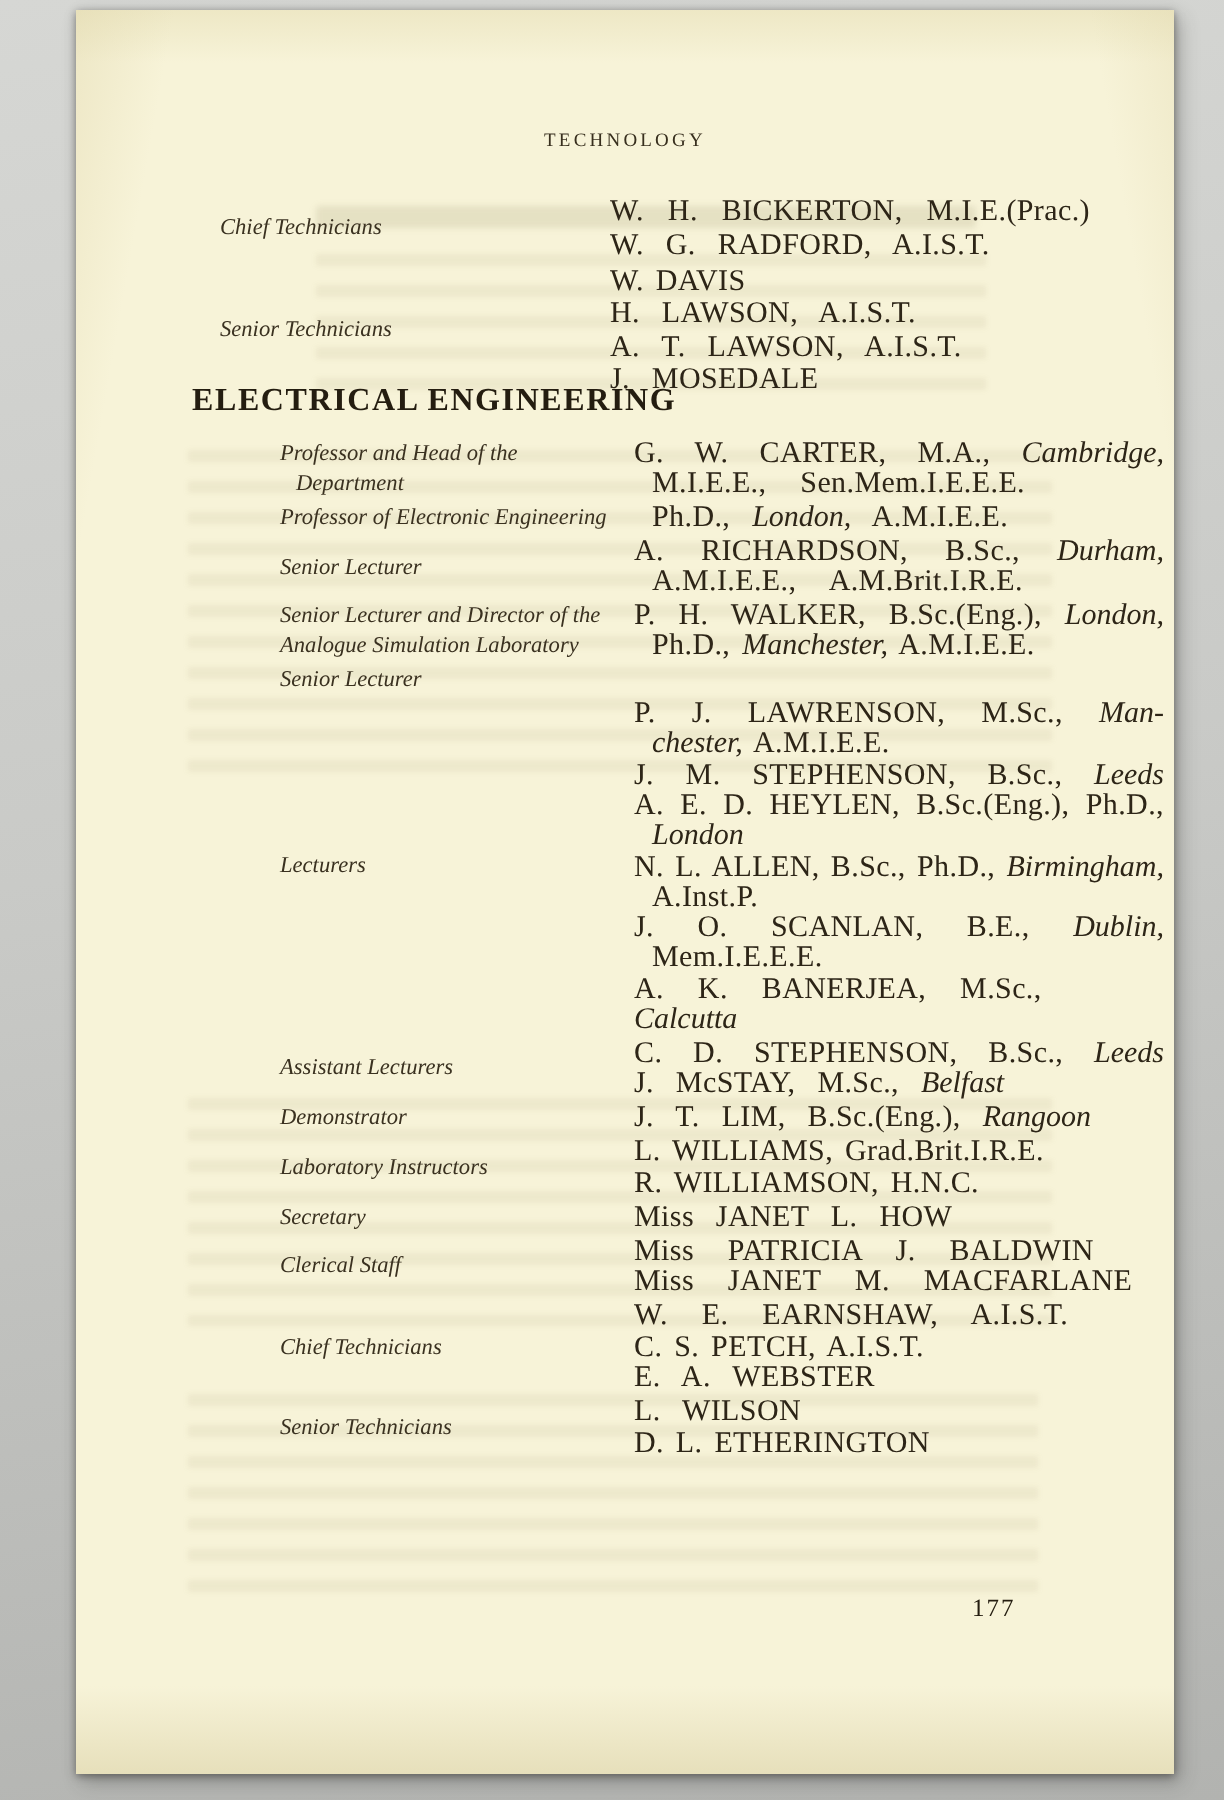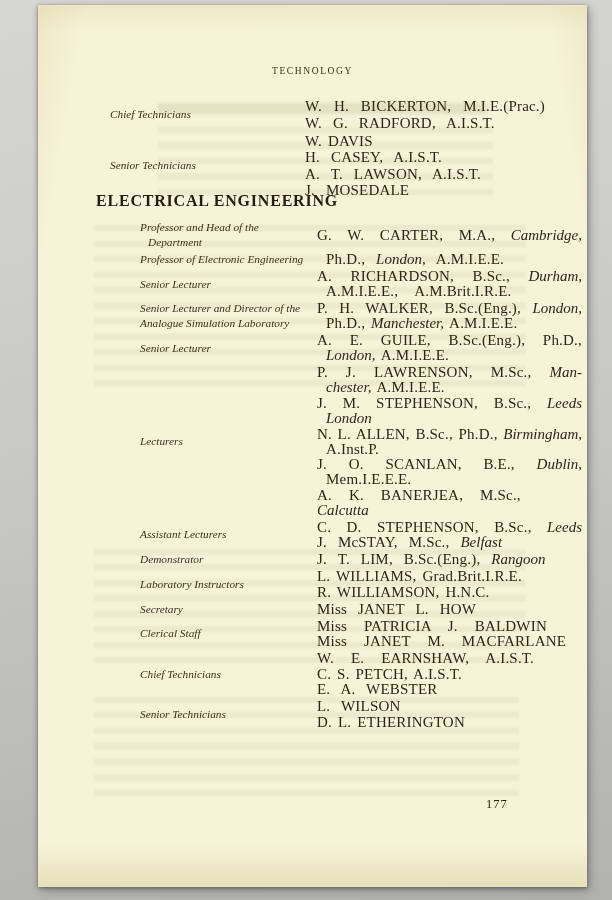--- a/index.html
+++ b/index.html
@@ -102,21 +102,21 @@
       </div>
       <div class="entry">
         <div class="role">
           <div class="rln">Senior Technicians</div>
         </div>
         <div class="names">
           <div class="person">
             <div class="ln ws1"><span>W. DAVIS</span></div>
           </div>
           <div class="person">
-            <div class="ln ws2"><span>H. CASEY, A.I.S.T.</span></div>
+            <div class="ln ws2"><span>H. LAWSON, A.I.S.T.</span></div>
           </div>
           <div class="person">
             <div class="ln ws2"><span>A. T. LAWSON, A.I.S.T.</span></div>
           </div>
           <div class="person">
             <div class="ln ws2"><span>J. MOSEDALE</span></div>
           </div>
         </div>
       </div>
     </div>
@@ -125,20 +125,21 @@
 
   <div class="sec sec-b">
       <div class="entry">
         <div class="role">
           <div class="rln">Professor and Head of the</div>
           <div class="rln ind">Department</div>
         </div>
         <div class="names">
           <div class="person">
             <div class="ln j"><span>G. W. CARTER, M.A., </span><span class="it">Cambridge,</span></div>
+            <div class="ln ind ws3"><span>M.I.E.E., Sen.Mem.I.E.E.E.</span></div>
           </div>
         </div>
       </div>
       <div class="entry">
         <div class="role">
           <div class="rln">Professor of Electronic Engineering</div>
         </div>
         <div class="names">
           <div class="person">
             <div class="ln ind ws2"><span>Ph.D., </span><span class="it">London,</span><span> A.M.I.E.E.</span></div>
@@ -165,40 +166,35 @@
           <div class="person">
             <div class="ln j"><span>P. H. WALKER, B.Sc.(Eng.), </span><span class="it">London,</span></div>
             <div class="ln ind ws1"><span>Ph.D., </span><span class="it">Manchester,</span><span> A.M.I.E.E.</span></div>
           </div>
         </div>
       </div>
       <div class="entry">
         <div class="role">
           <div class="rln">Senior Lecturer</div>
         </div>
-        <div class="names">
-          <div class="person">
-            <div class="ln j"><span>A. E. GUILE, B.Sc.(Eng.), Ph.D.,</span></div>
-            <div class="ln ind ws1"><span class="it">London,</span><span> A.M.I.E.E.</span></div>
-          </div>
-        </div>
       </div>
       <div class="entry">
         <div class="role">
           <div class="rln">Lecturers</div>
         </div>
         <div class="names">
           <div class="person">
             <div class="ln j"><span>P. J. LAWRENSON, M.Sc., </span><span class="it">Man-</span></div>
             <div class="ln ind ws1"><span class="it">chester,</span><span> A.M.I.E.E.</span></div>
           </div>
           <div class="person">
             <div class="ln j"><span>J. M. STEPHENSON, B.Sc., </span><span class="it">Leeds</span></div>
           </div>
           <div class="person">
+            <div class="ln j"><span>A. E. D. HEYLEN, B.Sc.(Eng.), Ph.D.,</span></div>
             <div class="ln ind"><span class="it">London</span></div>
           </div>
           <div class="person">
             <div class="ln j"><span>N. L. ALLEN, B.Sc., Ph.D., </span><span class="it">Birmingham,</span></div>
             <div class="ln ind"><span>A.Inst.P.</span></div>
           </div>
           <div class="person">
             <div class="ln j"><span>J. O. SCANLAN, B.E., </span><span class="it">Dublin,</span></div>
             <div class="ln ind"><span>Mem.I.E.E.E.</span></div>
           </div>

